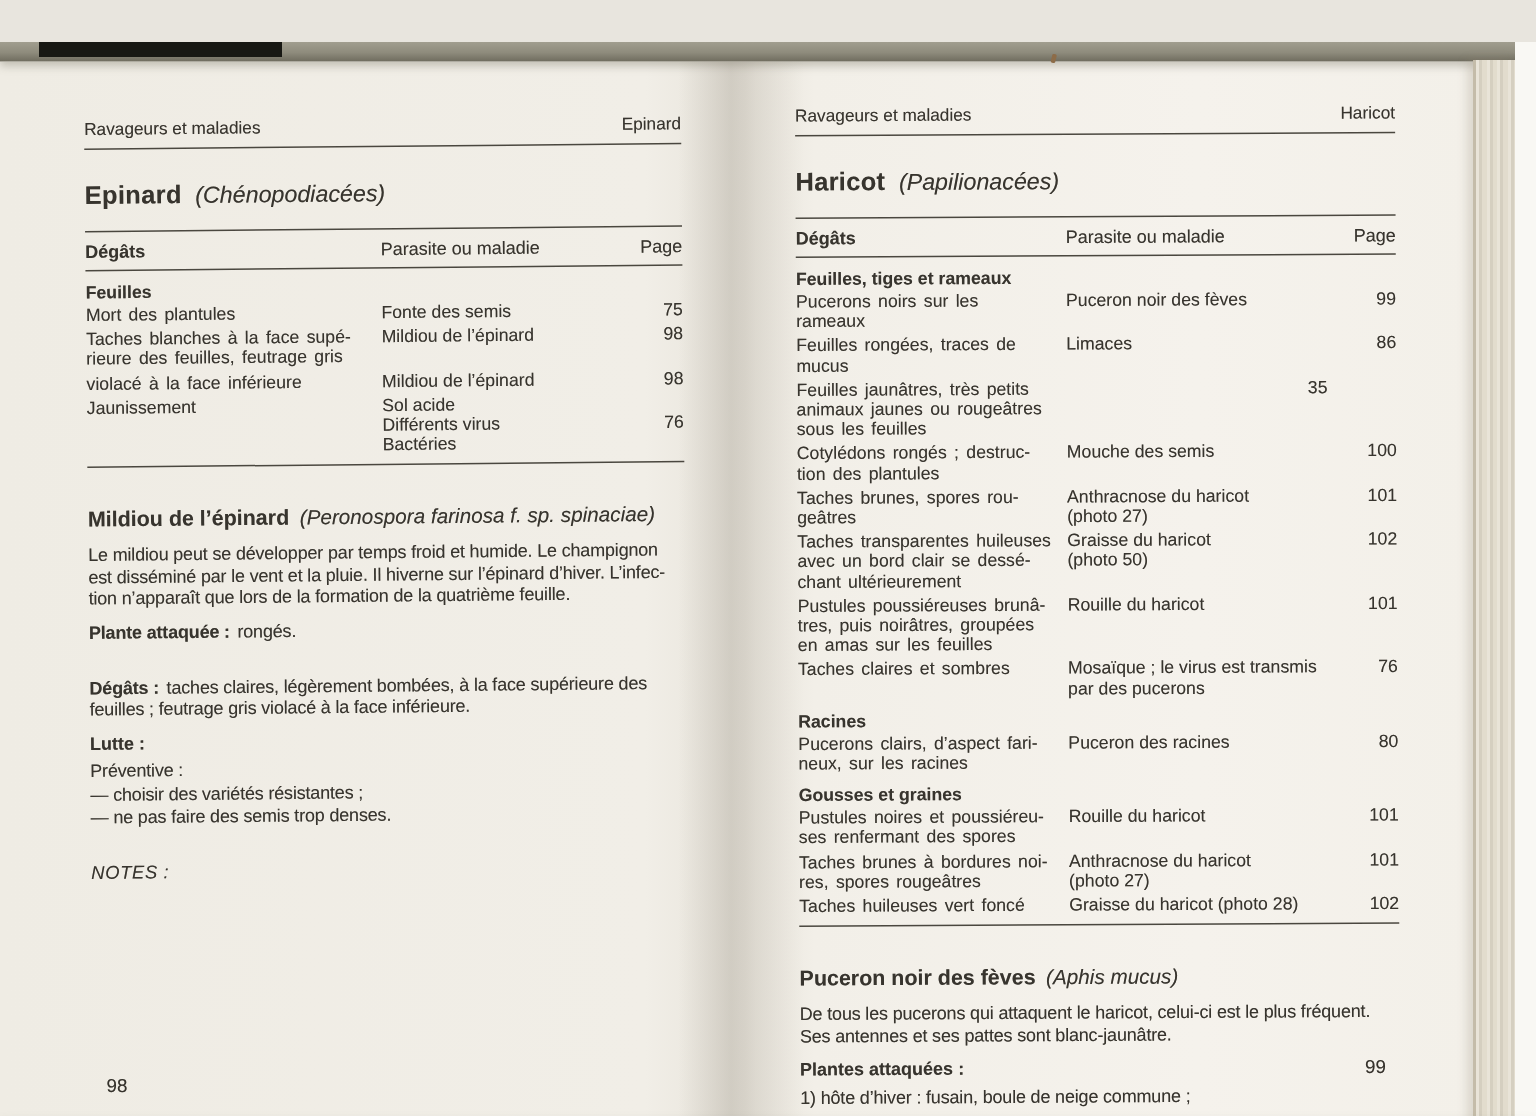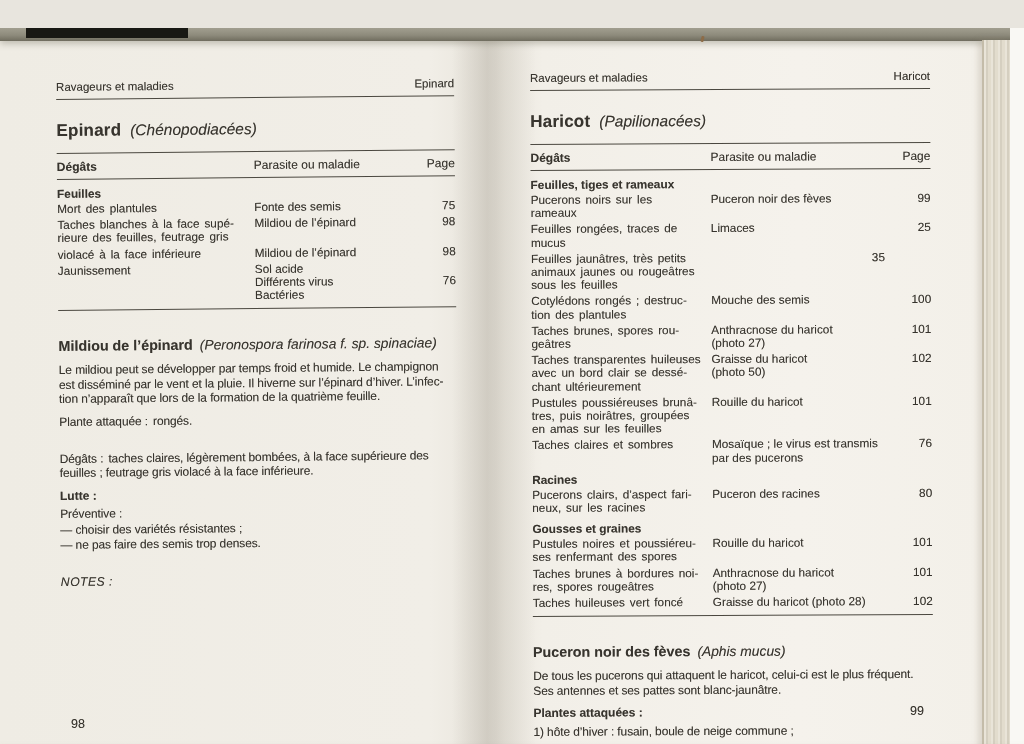--- a/index.html
+++ b/index.html
@@ -53,21 +53,21 @@
   .td-g{white-space:pre-line;text-align:right;}
   .t-end{margin-top:6px;}
 
   
   .article-title{margin-top:27px;font-size:14.3px;line-height:16px;}
   .at-name{font-weight:bold;margin-right:7px;}
   .at-latin{font-style:italic;font-size:13.8px;}
   .body{margin:8px 0 0;font-size:12px;line-height:14.5px;letter-spacing:-.12px;}
   .preline{white-space:pre-line;}
   .b{font-weight:bold;letter-spacing:0;}
-  .lead{font-weight:normal;margin-right:5px;}
+  .lead{font-weight:bold;margin-right:5px;}
   .tight{margin-top:4px;}
   .bullet{margin:1px 0 0;}
   .notes{margin-top:22px;font-size:12.3px;font-style:italic;letter-spacing:.4px;}
 
   .folio{position:absolute;font-size:12.5px;color:#35322c;}
   .folio-left{left:71px;top:689px;}
   .folio-right{left:910px;top:676px;}
 </style>
 </head>
 <body>
@@ -170,21 +170,21 @@
         <div class="t-sec">Feuilles, tiges et rameaux</div>
         <div class="t-row t-data">
           <div class="td-d">Pucerons noirs sur les rameaux</div>
           <div class="td-p">Puceron noir des fèves</div>
           <div class="td-g">99</div>
         </div>
         <div class="t-row t-data">
           <div class="td-d">Feuilles rongées, traces de
 mucus</div>
           <div class="td-p">Limaces</div>
-          <div class="td-g">25</div>
+          <div class="td-g">86</div>
         </div>
         <div class="t-row t-data">
           <div class="td-d">Feuilles jaunâtres, très petits
 animaux jaunes ou rougeâtres
 sous les feuilles</div>
           <div class="td-g">35</div>
         </div>
         <div class="t-row t-data">
           <div class="td-d">Cotylédons rongés ; destruc-
 tion des plantules</div>

